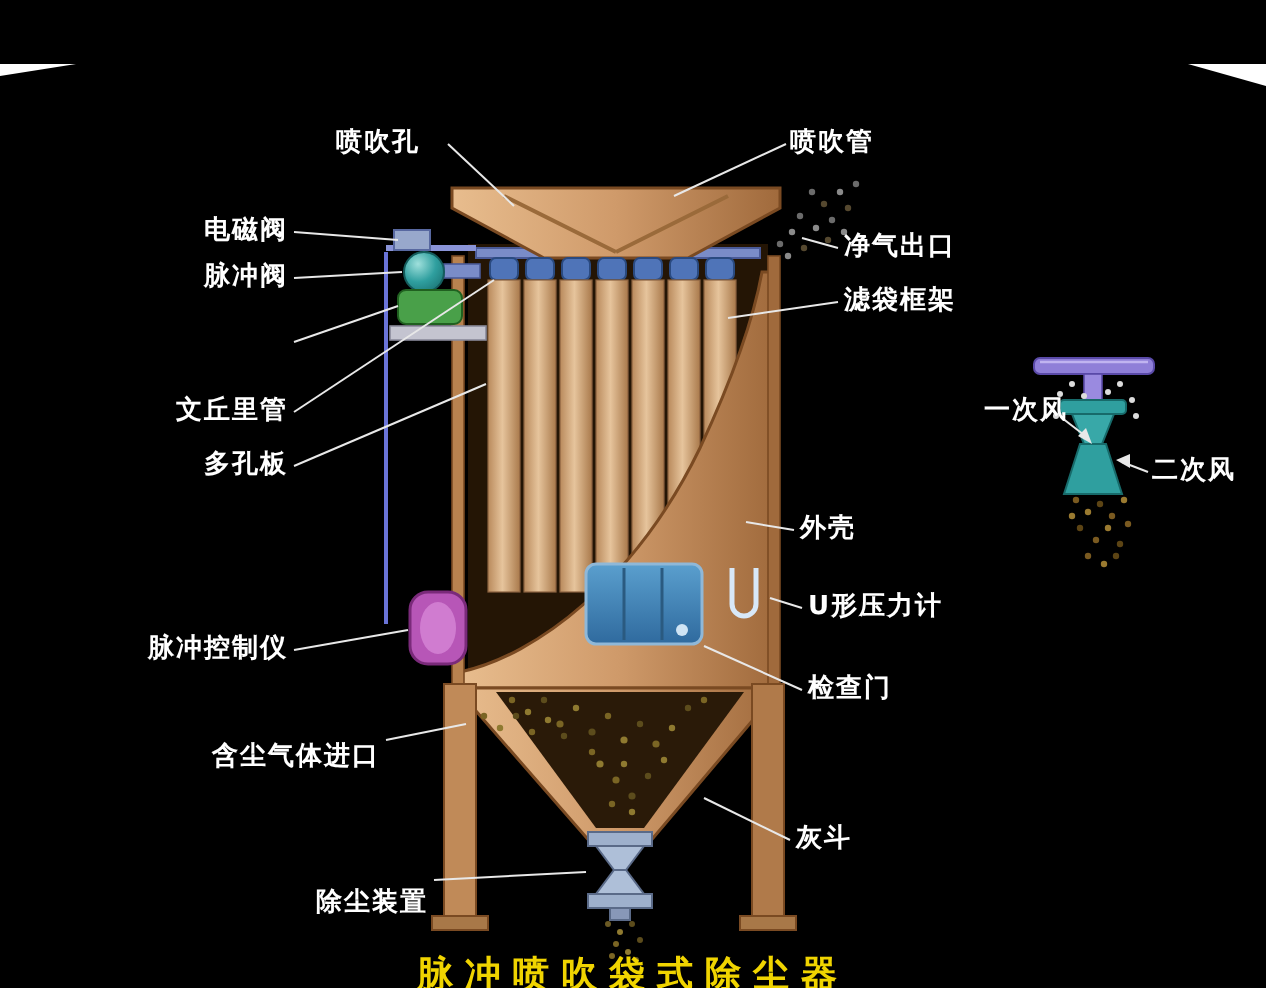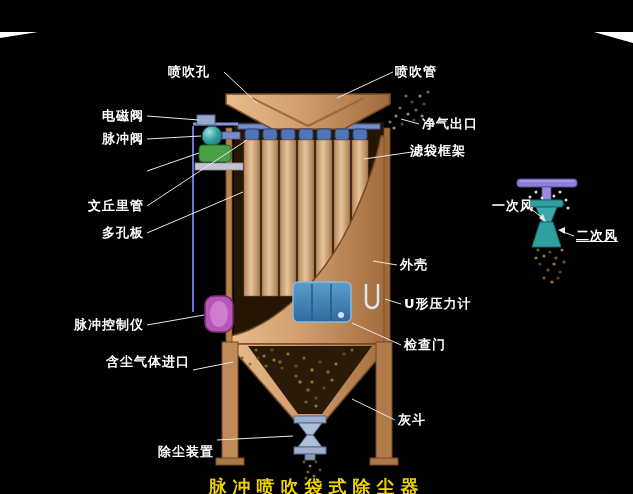--- a/index.html
+++ b/index.html
@@ -245,28 +245,28 @@
     </g>
   </svg>
 
   <div class="label" style="left:168px;top:32px;">喷吹孔</div>
   <div class="label" style="left:395px;top:32px;">喷吹管</div>
   <div class="label" style="right:489px;top:76px;padding-left:42px;">电磁阀</div>
   <div class="label" style="right:489px;top:99px;">脉冲阀</div>
   <div class="label" style="right:489px;top:166px;">文丘里管</div>
   <div class="label" style="right:489px;top:193px;">多孔板</div>
   <div class="label" style="right:489px;top:285px;">脉冲控制仪</div>
-  <div class="label" style="right:443px;top:322px;">含尘气体进口</div>
+  <div class="label" style="right:443px;top:339px;">含尘气体进口</div>
   <div class="label" style="right:419px;top:412px;">除尘装置</div>
   <div class="label" style="left:422px;top:84px;">净气出口</div>
-  <div class="label" style="left:410px;top:111px;">滤袋框架</div>
+  <div class="label" style="left:422px;top:111px;">滤袋框架</div>
   <div class="label" style="left:400px;top:225px;">外壳</div>
   <div class="label" style="left:404px;top:264px;">U形压力计</div>
   <div class="label" style="left:404px;top:305px;">检查门</div>
   <div class="label" style="left:398px;top:380px;text-align:center;">灰斗</div>
   <div class="label" style="left:492px;top:166px;">一次风</div>
-  <div class="label" style="left:576px;top:196px;text-decoration:underline;">二次风</div>
+  <div class="label" style="left:576px;top:196px;">二次风</div>
 
   <div class="title">脉冲喷吹袋式除尘器</div>
 
   <div class="watermark"></div>
 
 </div>
 
 </body></html>

